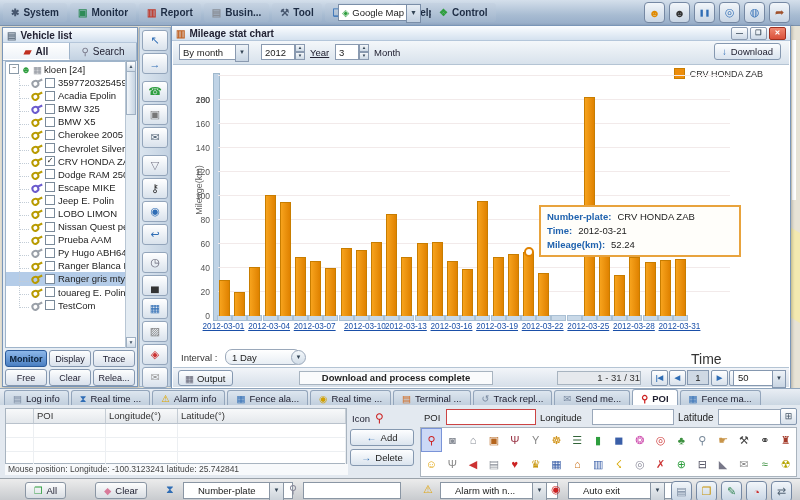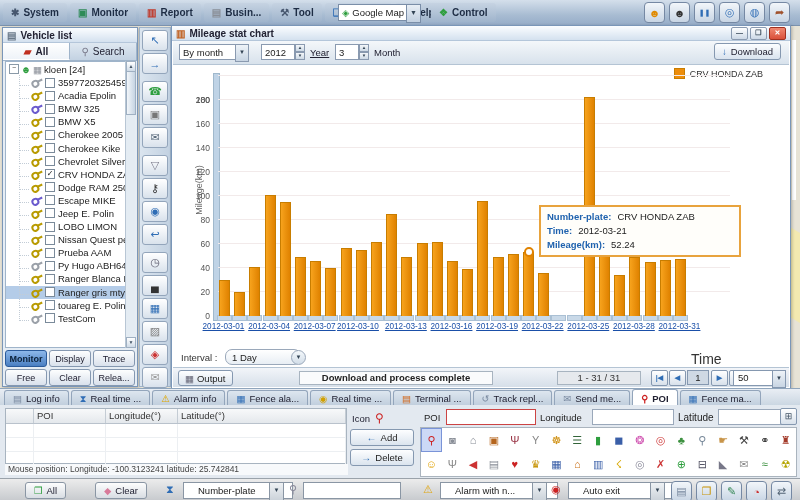--- a/index.html
+++ b/index.html
@@ -72,21 +72,21 @@
   #tooltip span{color:#222;margin-left:6px;}
   #marker{position:absolute;width:6px;height:6px;border:2px solid #e08200;border-radius:50%;background:#fff;}
   #interval-row{position:absolute;left:1px;right:1px;top:321px;height:20px;background:#fff;}
   #interval-label{position:absolute;left:8px;top:5px;font-size:9.5px;color:#333;}
   #interval-dd{position:absolute;left:52px;top:2px;width:62px;height:14px;border:1px solid #9aa8ba;border-radius:7px;background:linear-gradient(#fff,#e8eef4);font-size:9.5px;display:flex;align-items:center;padding:0 6px;}
   #interval-arrow{position:absolute;left:118px;top:3px;width:13px;height:13px;border:1px solid #9aa8ba;border-radius:50%;background:linear-gradient(#f4f8fb,#d2dde8);font-size:6px;text-align:center;line-height:12px;color:#345;}
   #time-label{position:absolute;left:518px;top:4px;font-size:14px;color:#333;}
   #chart-footer{position:absolute;left:1px;right:1px;bottom:1px;height:19px;background:linear-gradient(#f2f5f9,#d6dfe9);border-top:1px solid #b4c4d4;}
   #output-btn{position:absolute;left:5px;top:2px;height:14px;border:1px solid #8598b0;border-radius:3px;background:linear-gradient(#fdfeff,#dbe4ee);display:flex;align-items:center;gap:3px;padding:0 6px;font-size:9.5px;}
   #progress{position:absolute;left:126px;top:3px;width:192px;height:12px;border:1px solid #a8b4c0;background:#fafbfc;text-align:center;font-size:9.5px;font-weight:bold;line-height:12px;color:#222;}
-  #range-box{position:absolute;left:384px;top:3px;width:82px;height:12px;border:1px solid #a8b4c0;background:#e6e9ed;text-align:center;font-size:9.5px;line-height:12px;color:#333;}
+  #range-box{position:absolute;left:384px;top:3px;width:82px;height:12px;border:1px solid #a8b4c0;background:#e6e9ed;text-align:right;font-size:9.5px;line-height:12px;color:#333;}
   .navbtn{position:absolute;top:2px;width:15px;height:14px;border:1px solid #8598b0;border-radius:2px;background:linear-gradient(#fff,#d8e1eb);color:#2f6db5;font-size:7px;text-align:center;line-height:13px;font-weight:bold;}
   #page-box{position:absolute;left:514px;top:2px;width:20px;height:13px;border:1px solid #8598b0;background:#cfd9e4;text-align:center;font-size:9.5px;line-height:13px;}
   #pagesize{position:absolute;left:560px;top:2px;width:38px;height:14px;border:1px solid #8598b0;background:#fff;font-size:9.5px;line-height:13px;padding-left:4px;}
   #pagesize-arrow{position:absolute;left:599px;top:2px;width:12px;height:16px;border:1px solid #8598b0;background:linear-gradient(#eef3f8,#c8d5e3);font-size:6px;text-align:center;line-height:14px;color:#345;}
   
   #bottom-tabs{position:absolute;left:0;top:388px;width:800px;height:17px;background:linear-gradient(#e9eef4,#c9d5e1);border-top:1px solid #8fa5bc;border-bottom:1px solid #9fb0c2;display:flex;align-items:flex-end;padding-left:4px;}
   .btab{display:flex;align-items:center;gap:4px;height:15px;padding:0 8px;margin-right:2px;border:1px solid #93a5bb;border-bottom:none;border-radius:3px 3px 0 0;background:linear-gradient(#dde6ef,#bfcddc);font-size:9.5px;color:#223;white-space:nowrap;}
   .btab.active{background:#fff;font-weight:bold;height:16px;}
   
   #poi-panel{position:absolute;left:0;top:405px;width:800px;height:73px;background:#e3e9f0;border-bottom:1px solid #9fb0c2;}
@@ -220,26 +220,20 @@
             <span class="stub"></span>
             <span class="key" style="color: rgb(184, 154, 0);"></span>
             <span class="cb"></span>
             <span>BMW X5</span>
           </div>
           <div class="vrow">
             <span class="stub"></span>
             <span class="key" style="color: rgb(184, 154, 0);"></span>
             <span class="cb"></span>
             <span>Cherokee 2005</span>
-          </div>
-          <div class="vrow">
-            <span class="stub"></span>
-            <span class="key" style="color: rgb(184, 154, 0);"></span>
-            <span class="cb"></span>
-            <span>Cherokee Kike</span>
           </div>
           <div class="vrow">
             <span class="stub"></span>
             <span class="key" style="color: rgb(184, 154, 0);"></span>
             <span class="cb"></span>
             <span>Chevrolet Silverado</span>
           </div>
           <div class="vrow">
             <span class="stub"></span>
             <span class="key" style="color: rgb(184, 154, 0);"></span>
@@ -423,21 +417,21 @@
           <div class="bar" title="" style="left: 122px; top: 192.4px; height: 57.6px;"></div>
           <div class="ped" style="left: 135.2px;"></div>
           <div class="bar" title="" style="left: 137.2px; top: 196px; height: 54px;"></div>
           <div class="xlab" style="left: 111.7px;">2012-03-07</div>
           <div class="ped" style="left: 150.4px;"></div>
           <div class="bar" title="" style="left: 152.4px; top: 203.2px; height: 46.8px;"></div>
           <div class="ped" style="left: 165.6px;"></div>
           <div class="bar" title="" style="left: 167.6px; top: 182.8px; height: 67.2px;"></div>
           <div class="ped" style="left: 180.8px;"></div>
           <div class="bar" title="" style="left: 182.8px; top: 185.2px; height: 64.8px;"></div>
-          <div class="xlab" style="left: 155px;">2012-03-10</div>
+          <div class="xlab" style="left: 162px;">2012-03-10</div>
           <div class="ped" style="left: 196px;"></div>
           <div class="bar" title="" style="left: 198px; top: 176.8px; height: 73.2px;"></div>
           <div class="ped" style="left: 211.2px;"></div>
           <div class="bar" title="" style="left: 213.2px; top: 149.2px; height: 100.8px;"></div>
           <div class="ped" style="left: 226.4px;"></div>
           <div class="bar" title="" style="left: 228.4px; top: 192.4px; height: 57.6px;"></div>
           <div class="xlab" style="left: 202.9px;">2012-03-13</div>
           <div class="ped" style="left: 241.6px;"></div>
           <div class="bar" title="" style="left: 243.6px; top: 178px; height: 72px;"></div>
           <div class="ped" style="left: 256.8px;"></div>

